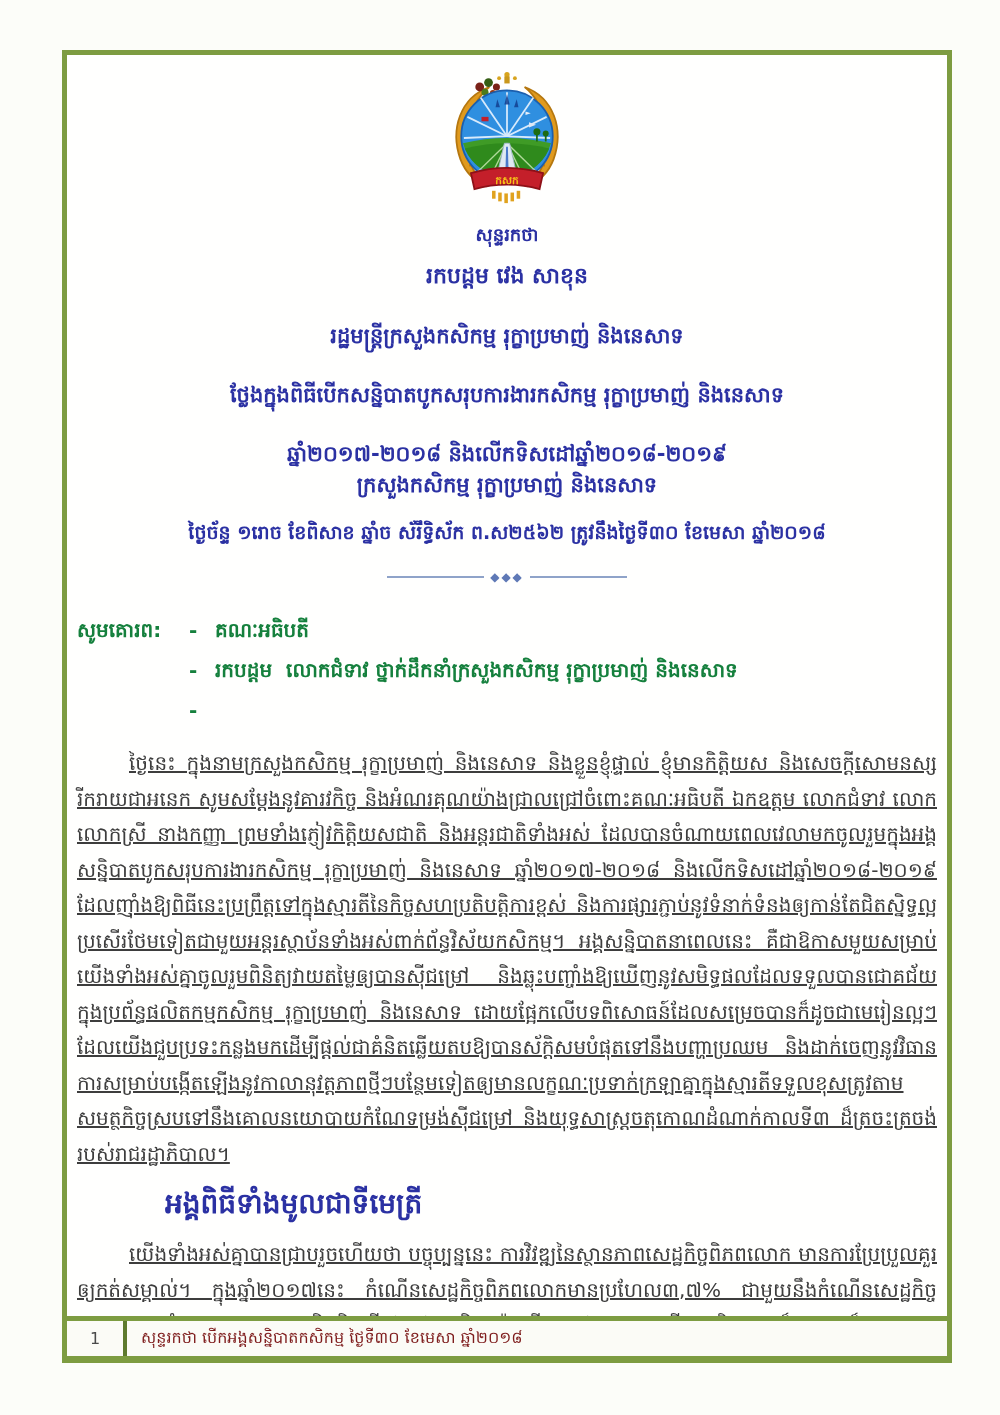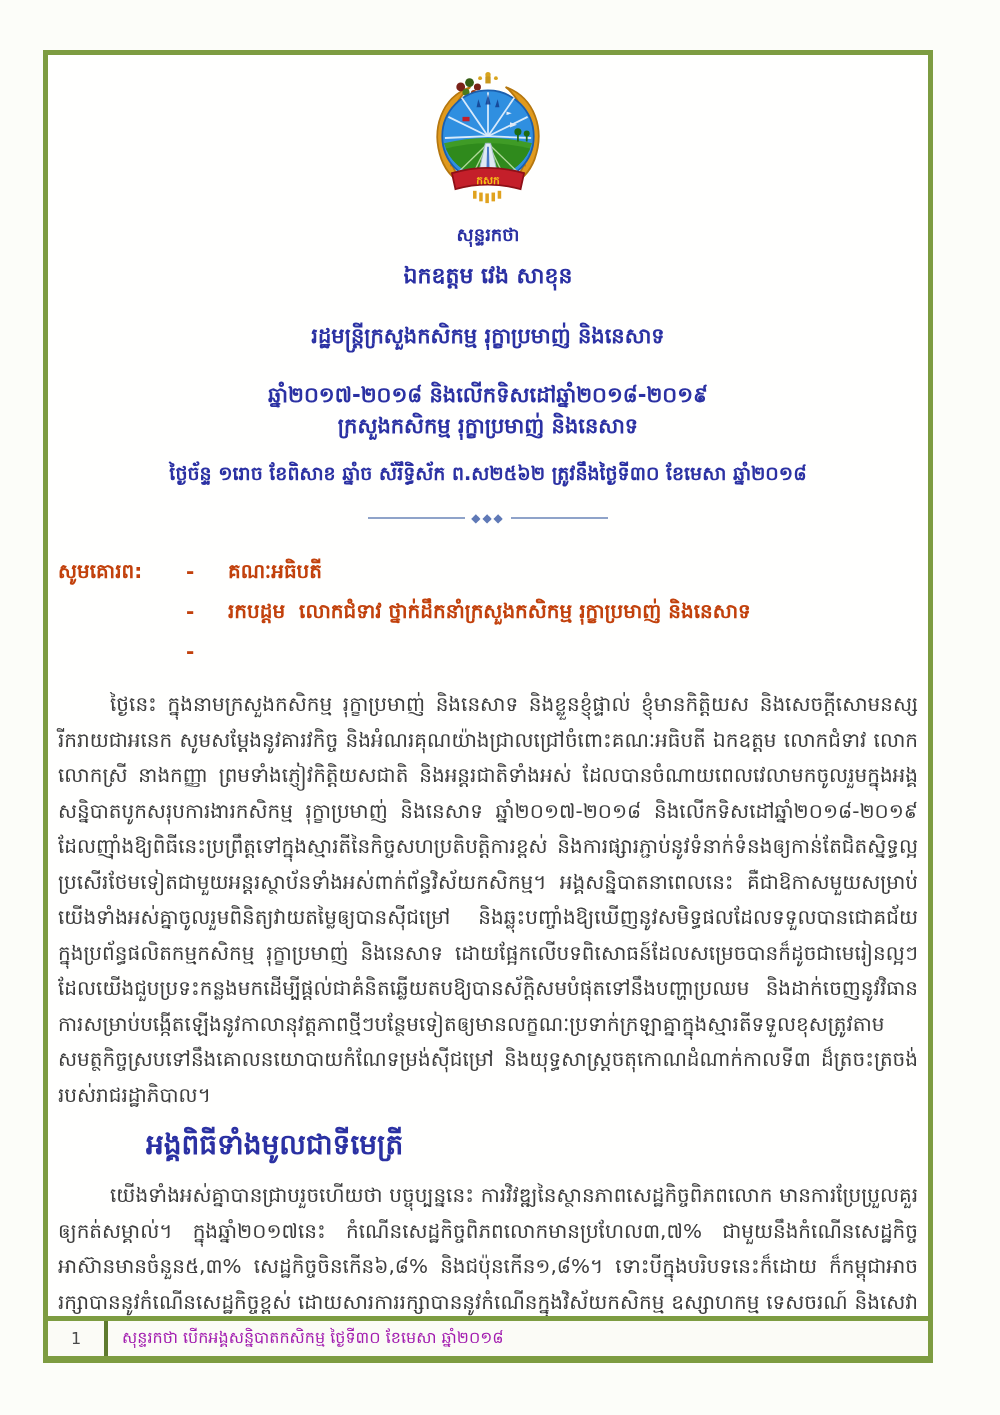--- a/index.html
+++ b/index.html
@@ -10,21 +10,21 @@
     color:#3d3d3d;
   }
   .page {
     position:relative;
     width:1000px; height:1415px;
     background:#fcfdf9;
     overflow:hidden;
   }
   .frame {
     position:absolute;
-    left:43px; top:50px;
+    left:62px; top:50px;
     width:890px; height:1313px;
     border:5px solid #7d9c41;
     border-bottom-width:7px;
     background:#fffffe;
     display:flex; flex-direction:column;
   }
   .content {
     flex:1 1 auto;
     padding:6px 10px 0 10px;
     overflow:hidden;
@@ -44,33 +44,34 @@
     margin:22px auto 0 auto;
     width:240px;
     display:flex; align-items:center; justify-content:center;
     color:#5f79b6;
   }
   .divider .bar { flex:1; height:2px; background:#8fa3c9; }
   .divider .orn { font-size:12px; letter-spacing:2px; padding:0 6px; color:#5f79b6; }
   
   .salutation {
     margin-top:26px;
-    color:#c2410c; font-weight:bold;
+    color:#15803d; font-weight:bold;
     font-size:20px; line-height:40px;
     display:grid;
     grid-template-columns:108px 22px 1fr;
-    column-gap:20px;
+    column-gap:4px;
   }
   .salutation .cell { white-space:pre-wrap; }
   
   .para {
     font-size:20px; line-height:35.5px;
     text-align:justify;
     color:#3d3d3d;
     text-indent:52px;
+    text-decoration:underline;
   }
   .para-1 { margin-top:16px; }
   .sub-head {
     color:#2b31a3; font-weight:bold;
     font-size:28px;
     margin:14px 0 10px 88px;
   }
   
   .footer {
     flex:0 0 40px;
@@ -80,21 +81,21 @@
   }
   .footer .pageno {
     width:56px;
     display:flex; align-items:center; justify-content:center;
     color:#4a4a4a; font-size:16px;
   }
   .footer .vsep { width:4px; background:#5e7a2e; }
   .footer .ftext {
     display:flex; align-items:center;
     padding-left:14px;
-    color:#a21caf; font-size:16px;text-align:right;
+    color:#7f1d1d; font-size:16px;text-align:right;
   }
 </style>
 </head>
 <body>
 
 <div class="page">
   <div class="frame">
     <div class="content">
 
       <div class="logo-wrap">
@@ -168,22 +169,23 @@
             <rect x="58" y="140" width="4" height="9"></rect>
             <rect x="65" y="142" width="4" height="10"></rect>
             <rect x="72" y="143" width="4" height="11"></rect>
             <rect x="79" y="142" width="4" height="10"></rect>
             <rect x="86" y="140" width="4" height="9"></rect>
           </g>
         </svg>
       </div>
 
       <div class="head h-title">សុន្ទរកថា</div>
-      <div class="head h-speaker">ឯកឧត្តម វេង សាខុន</div>
+      <div class="head h-speaker">រកបដ្តម វេង សាខុន</div>
       <div class="head h-line">រដ្ឋមន្ត្រីក្រសួងកសិកម្ម រុក្ខាប្រមាញ់ និងនេសាទ</div>
+      <div class="head h-line">ថ្លែងក្នុងពិធីបើកសន្និបាតបូកសរុបការងារកសិកម្ម រុក្ខាប្រមាញ់ និងនេសាទ</div>
       <div class="head h-line">ឆ្នាំ២០១៧-២០១៨ និងលើកទិសដៅឆ្នាំ២០១៨-២០១៩</div>
       <div class="head h-ministry">ក្រសួងកសិកម្ម រុក្ខាប្រមាញ់ និងនេសាទ</div>
       <div class="head h-date">ថ្ងៃច័ន្ទ ១រោច ខែពិសាខ ឆ្នាំច ស័រឹទ្ធិស័ក ព.ស២៥៦២ ត្រូវនឹងថ្ងៃទី៣០ ខែមេសា ឆ្នាំ២០១៨</div>
 
       <div class="divider">
         <span class="bar"></span>
         <span class="orn">◆◆◆</span>
         <span class="bar"></span>
       </div>
 

